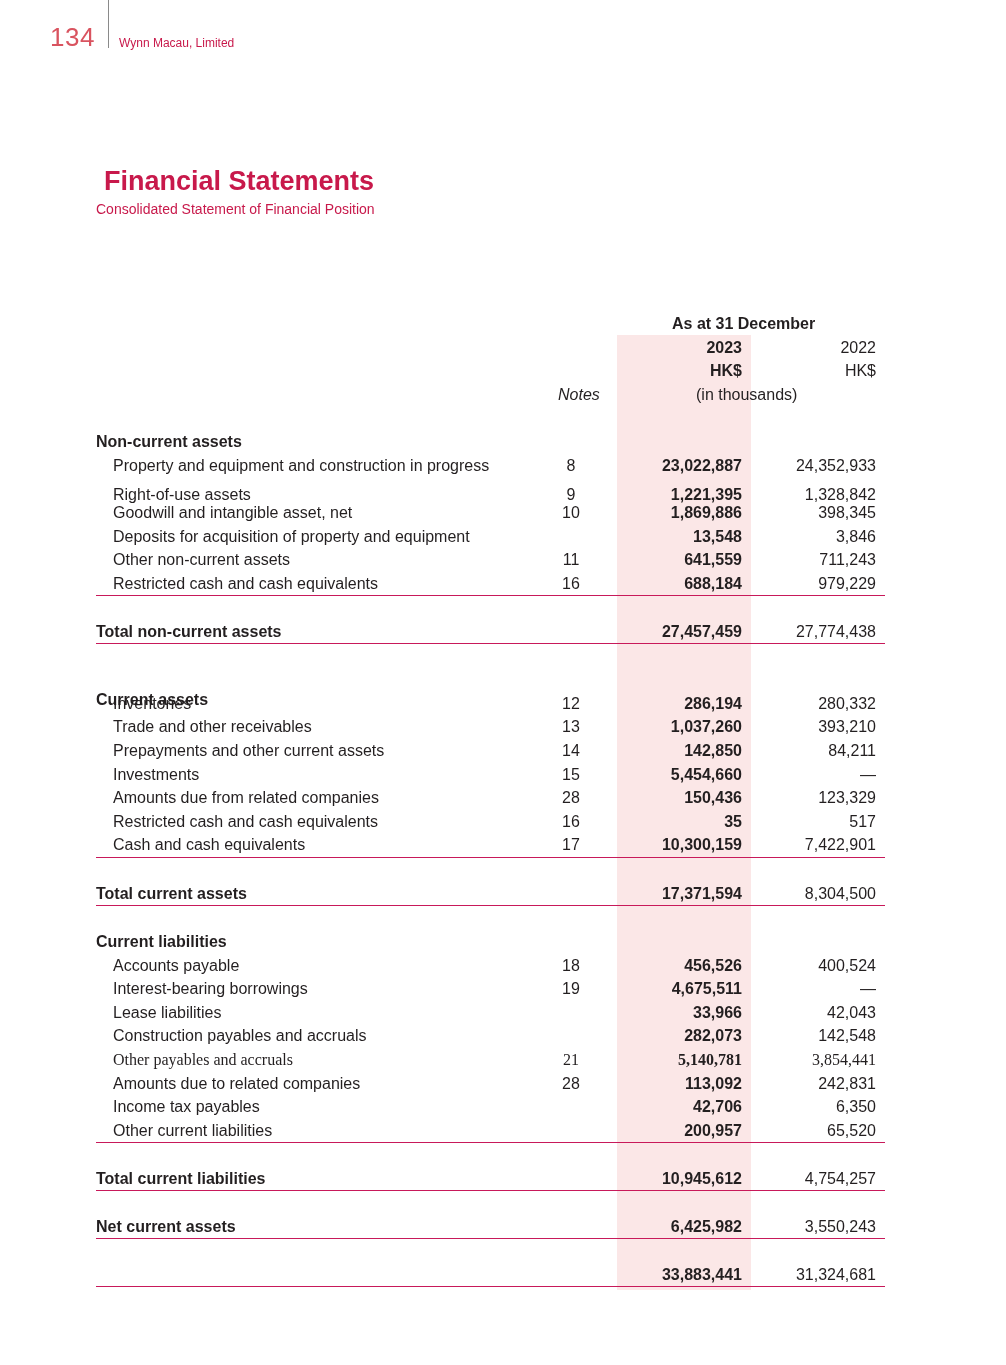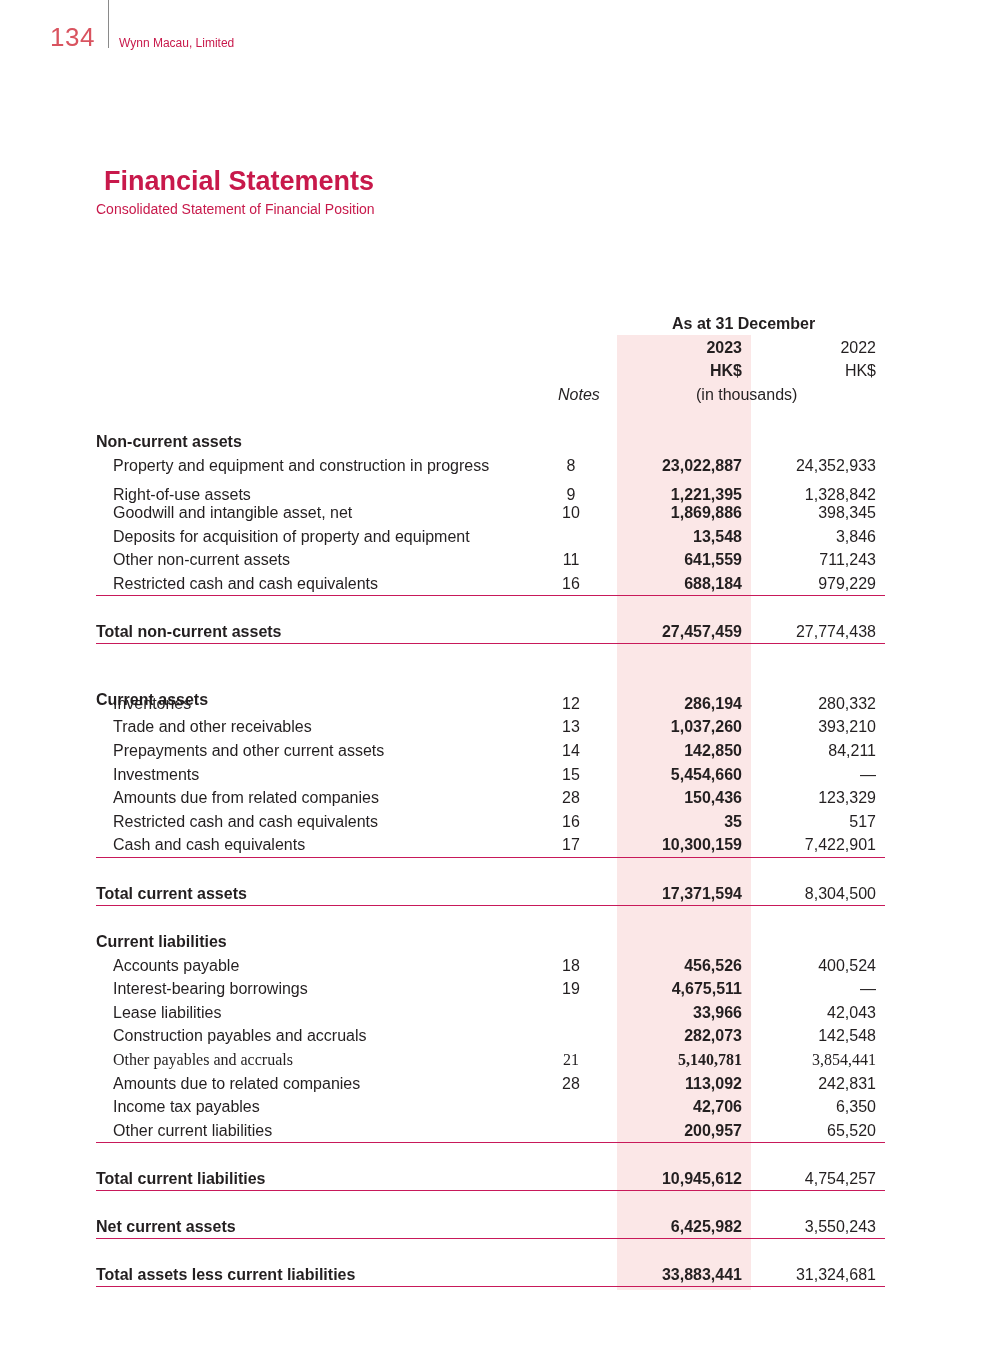--- a/index.html
+++ b/index.html
@@ -206,17 +206,16 @@
 <div class="rule" style="top:1190px;"></div>
 
 <div class="row" style="top:1215px;">
     <span class="lbl b">Net current assets</span>
     <span class="v23">6,425,982</span>
     <span class="v22">3,550,243</span>
   </div>
 <div class="rule" style="top:1238px;"></div>
 
 <div class="row" style="top:1263px;">
-    <span class="lbl b">Total assets less current liabilities</span>
     <span class="v23">33,883,441</span>
     <span class="v22">31,324,681</span>
   </div>
 <div class="rule" style="top:1286px;"></div>
 
 </body></html>

